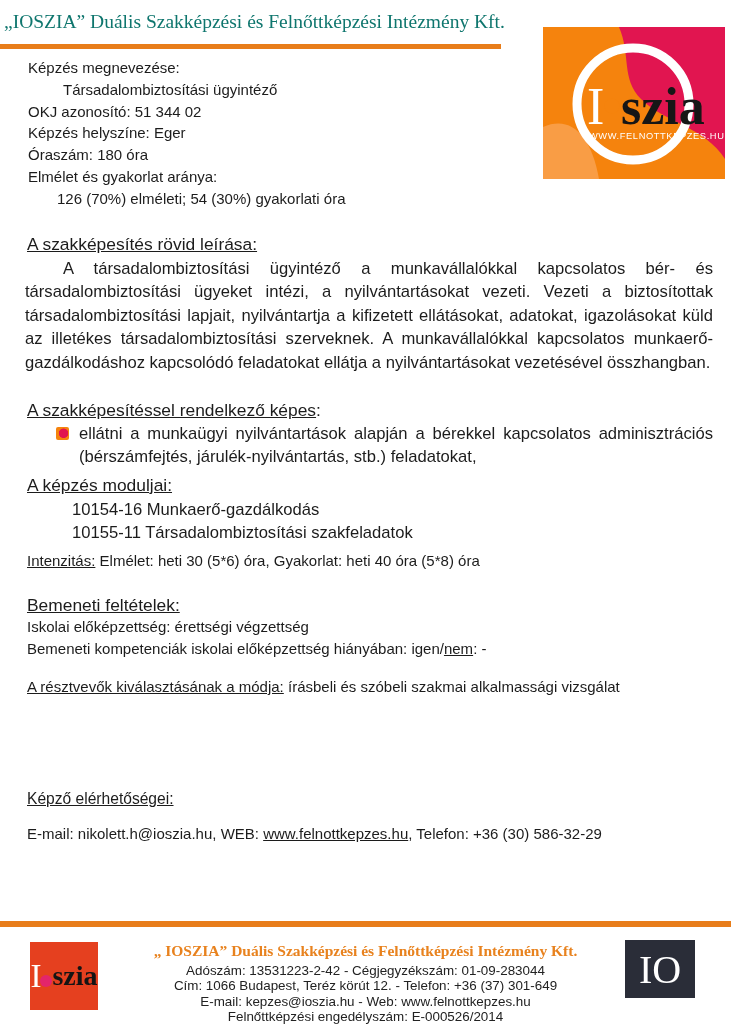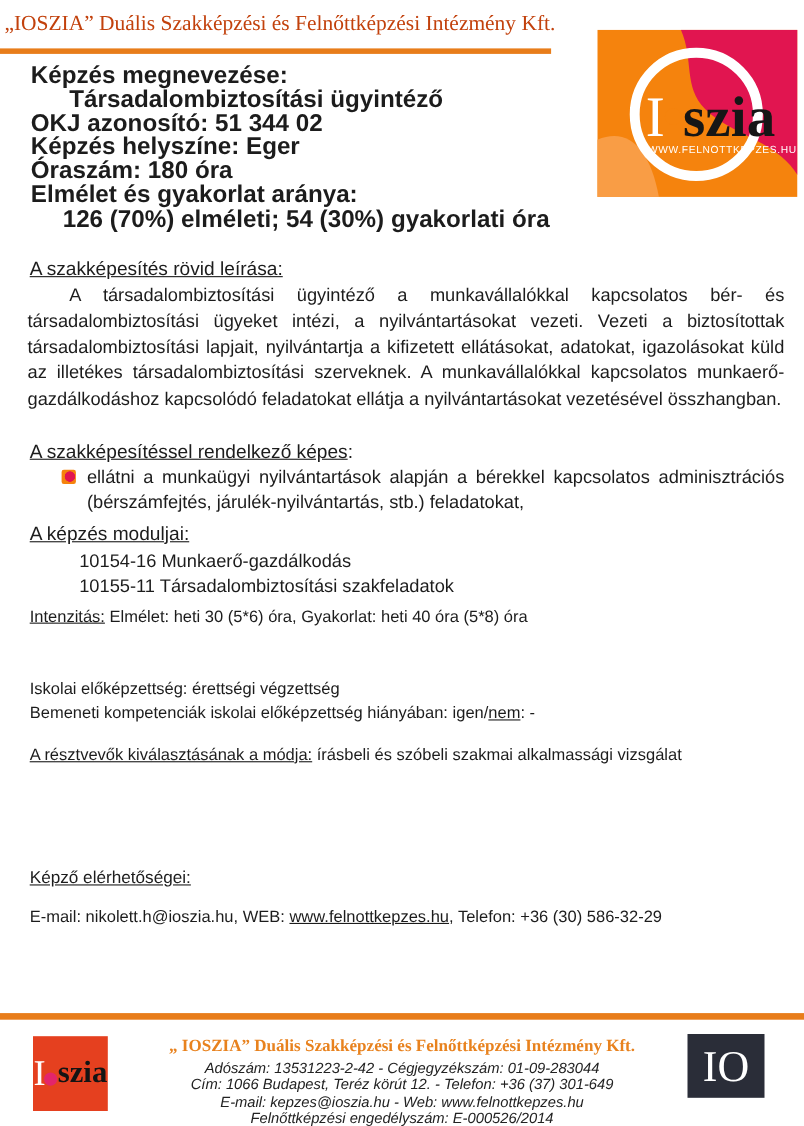--- a/index.html
+++ b/index.html
@@ -1,27 +1,27 @@
 <!DOCTYPE html>
 <html><head>
 <meta charset="utf-8">
 <style>
   html,body{margin:0;padding:0;background:#888;}
   .page{position:relative;width:731px;height:1024px;background:#ffffff;
         font-family:"Liberation Sans",sans-serif;color:#1c1c1c;overflow:hidden;margin:0 auto;}
 
   .header-title{position:absolute;left:4px;top:11px;font-family:"Liberation Serif",serif;
-        font-size:19.5px;color:#c2410c;white-space:nowrap;}
+        font-size:19.5px;color:#0f766e;white-space:nowrap;}
   .header-rule{position:absolute;left:0;top:44px;width:501px;height:5px;background:#E87D1A;}
 
   .top-logo{position:absolute;left:543px;top:27px;}
   .top-logo text{font-family:"Liberation Serif",serif;}
   .top-logo .urltext{font-family:"Liberation Sans",sans-serif;}
 
-  .intro{position:absolute;left:28px;top:57px;font-weight:bold;font-size:22px;line-height:21.8px;}
+  .intro{position:absolute;left:28px;top:57px;font-weight:normal;font-size:15px;line-height:21.8px;}
   .intro .in2{margin-left:35px;}
   .intro .in7{margin-left:29px;}
 
   .sec-heading{position:absolute;font-size:17.4px;}
   .sec-heading .u{text-decoration:underline;}
 
   .desc-heading{left:27px;top:234px;}
   .desc-body{position:absolute;left:25px;top:257px;width:688px;text-align:justify;
         font-size:16.6px;line-height:23.4px;text-indent:38px;}
 
@@ -54,21 +54,21 @@
         display:flex;align-items:center;justify-content:center;font-family:"Liberation Serif",serif;}
   .fl-i{color:#fff;font-size:33px;line-height:1;}
   .fl-dot{width:12px;height:12px;border-radius:50%;background:#E3256B;margin:10px 0 0 -1px;}
   .fl-szia{color:#141414;font-weight:bold;font-size:28px;line-height:1;}
   .footer-logo-right{position:absolute;left:625px;top:940px;width:70px;height:58px;background:#2A2D38;
         color:#fff;display:flex;align-items:center;justify-content:center;
         font-family:"Liberation Serif",serif;font-size:40px;}
   .footer-company{position:absolute;left:0;top:942px;width:731px;text-align:center;color:#E8821E;
         font-family:"Liberation Serif",serif;font-weight:bold;font-size:15.5px;}
   .footer-lines{position:absolute;left:0;top:963px;width:731px;text-align:center;
-        font-size:13.4px;line-height:15.4px;color:#222;font-style:italic;}
+        font-size:13.4px;line-height:15.4px;color:#222;}
 </style>
 </head>
 <body>
 
 <div class="page">
 
   <div class="header-title">„IOSZIA” Duális Szakképzési és Felnőttképzési Intézmény Kft.</div>
   <div class="header-rule"></div>
 
   <svg class="top-logo" width="182" height="152" viewBox="0 0 182 152">
@@ -106,20 +106,23 @@
   <div class="sec-heading modules-heading">
     <span class="u">A képzés moduljai:</span>
   </div>
   <div class="module-item m1">10154-16 Munkaerő-gazdálkodás</div>
   <div class="module-item m2">10155-11 Társadalombiztosítási szakfeladatok</div>
 
   <div class="inline-line intensity">
     <span class="u">Intenzitás:</span><span> Elmélet: heti 30 (5*6) óra, Gyakorlat: heti 40 óra (5*8) óra</span>
   </div>
 
+  <div class="sec-heading entry-heading">
+    <span class="u">Bemeneti feltételek:</span>
+  </div>
   <div class="inline-line entry-line1">Iskolai előképzettség: érettségi végzettség</div>
   <div class="inline-line selection">
     <span class="u">A résztvevők kiválasztásának a módja:</span><span> írásbeli és szóbeli szakmai alkalmassági vizsgálat</span>
   </div>
 
   <div class="inline-line entry-line2">
     <span>Bemeneti kompetenciák iskolai előképzettség hiányában: igen/</span><span class="u">nem</span><span>: -</span>
   </div>
 
 

